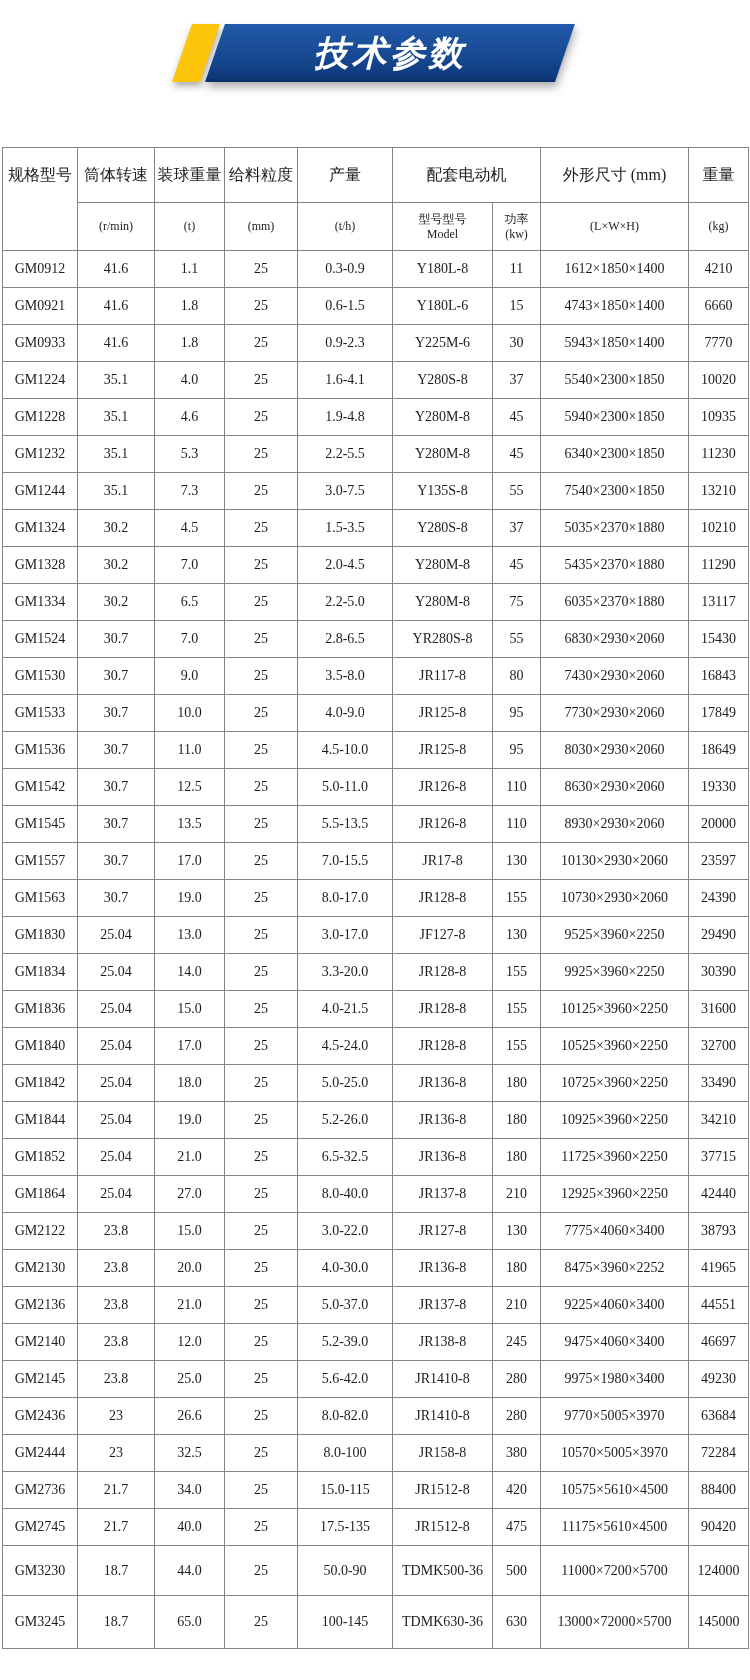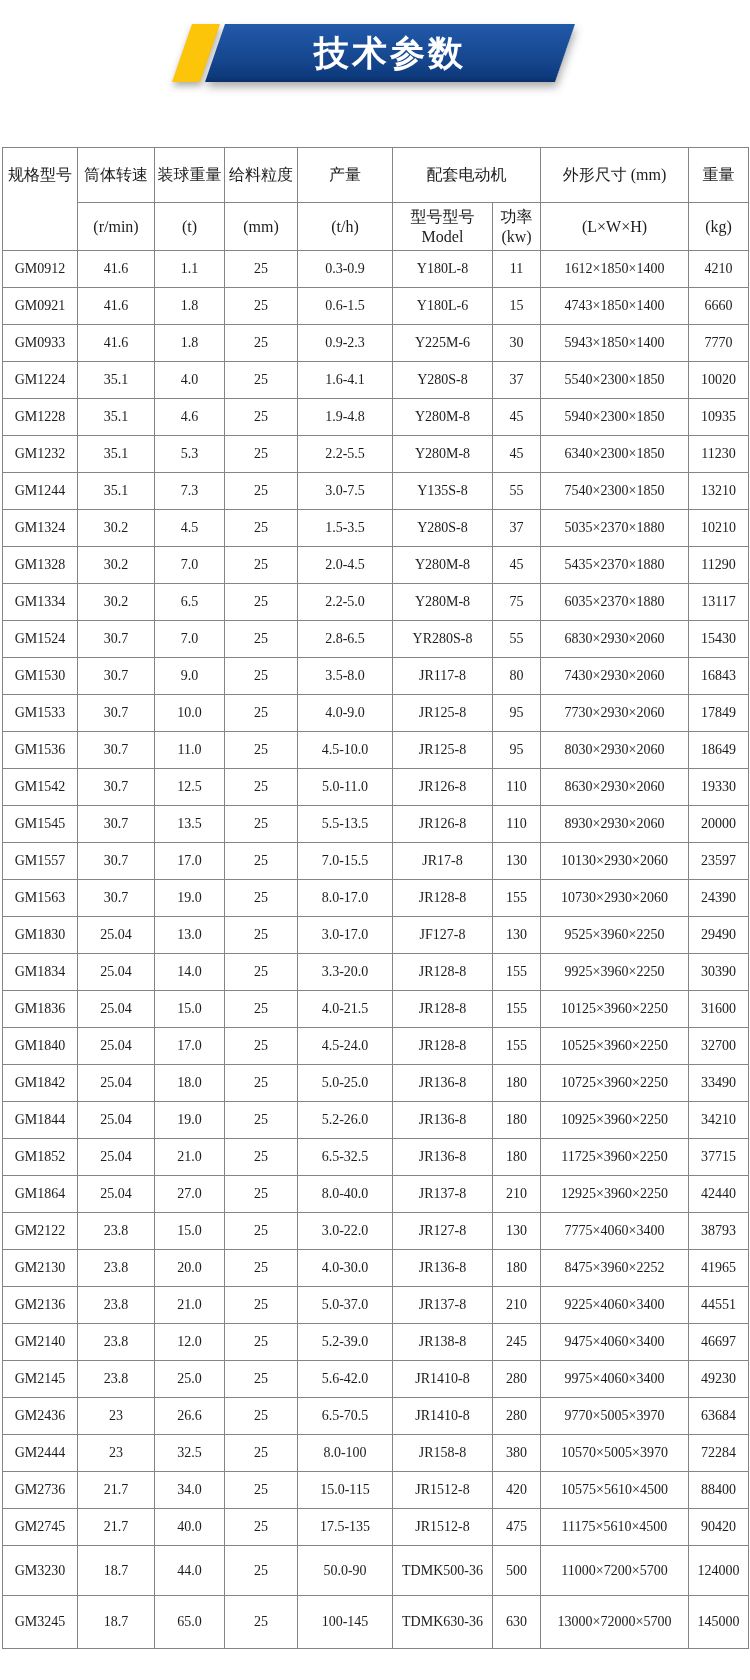--- a/index.html
+++ b/index.html
@@ -13,20 +13,21 @@
     overflow: hidden;
   }
 
   
   .banner-wrap {
     position: absolute;
     top: 24px;
     left: 0;
     width: 750px;
     height: 58px;
+    font-style: italic;
   }
   .banner-yellow {
     position: absolute;
     left: 182px;
     top: 0;
     width: 28px;
     height: 58px;
     transform: skewX(-19deg);
     box-shadow: 2px 4px 7px rgba(70,70,70,0.45);
   }
@@ -69,21 +70,21 @@
   .spec-table th, .spec-table td {
     border: 1px solid #848484;
     text-align: center;
     vertical-align: middle;
     padding: 0;
     font-weight: normal;
     overflow: hidden;
     white-space: nowrap;
   }
   .spec-table thead tr.hdr-1 { height: 55px; font-size: 16px; }
-  .spec-table thead tr.hdr-2 { height: 48px; font-size: 16px; }
+  .spec-table thead tr.hdr-2 { height: 48px; font-size: 12px; }
   .spec-table th.model-col {
     vertical-align: top;
     padding-top: 17px;
     margin-left: 28px;
   }
   .two-line { line-height: 1.25; display: inline-block; }
   .spec-table tbody tr { height: 37px; font-size: 14px; }
   .spec-table tbody tr.tall-1 { height: 50px; }
   .spec-table tbody tr.tall-2 { height: 53px; padding-left: 32px; }
 </style>
@@ -473,29 +474,29 @@
           <td>46697</td>
         </tr>
         <tr>
           <td>GM2145</td>
           <td>23.8</td>
           <td>25.0</td>
           <td>25</td>
           <td>5.6-42.0</td>
           <td>JR1410-8</td>
           <td>280</td>
-          <td>9975×4060×3400</td>
+          <td>9975×1980×3400</td>
           <td>49230</td>
         </tr>
         <tr>
           <td>GM2436</td>
           <td>23</td>
           <td>26.6</td>
           <td>25</td>
-          <td>6.5-70.5</td>
+          <td>8.0-82.0</td>
           <td>JR1410-8</td>
           <td>280</td>
           <td>9770×5005×3970</td>
           <td>63684</td>
         </tr>
         <tr>
           <td>GM2444</td>
           <td>23</td>
           <td>32.5</td>
           <td>25</td>

